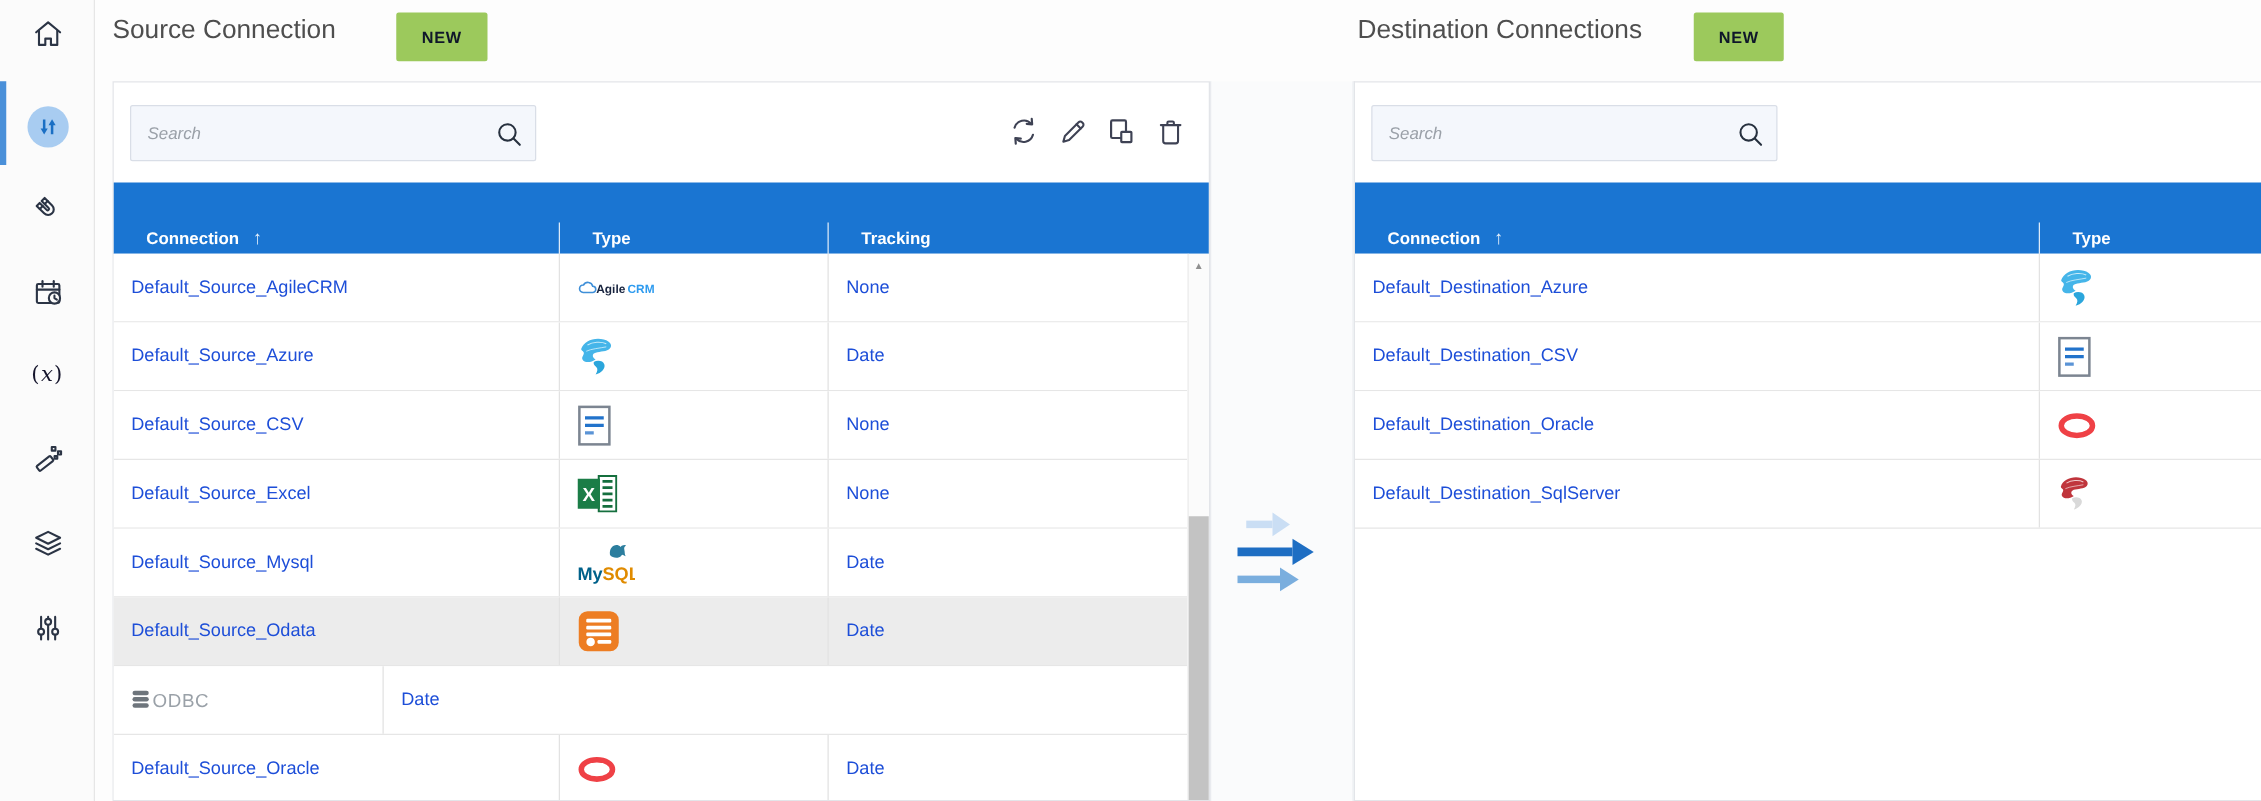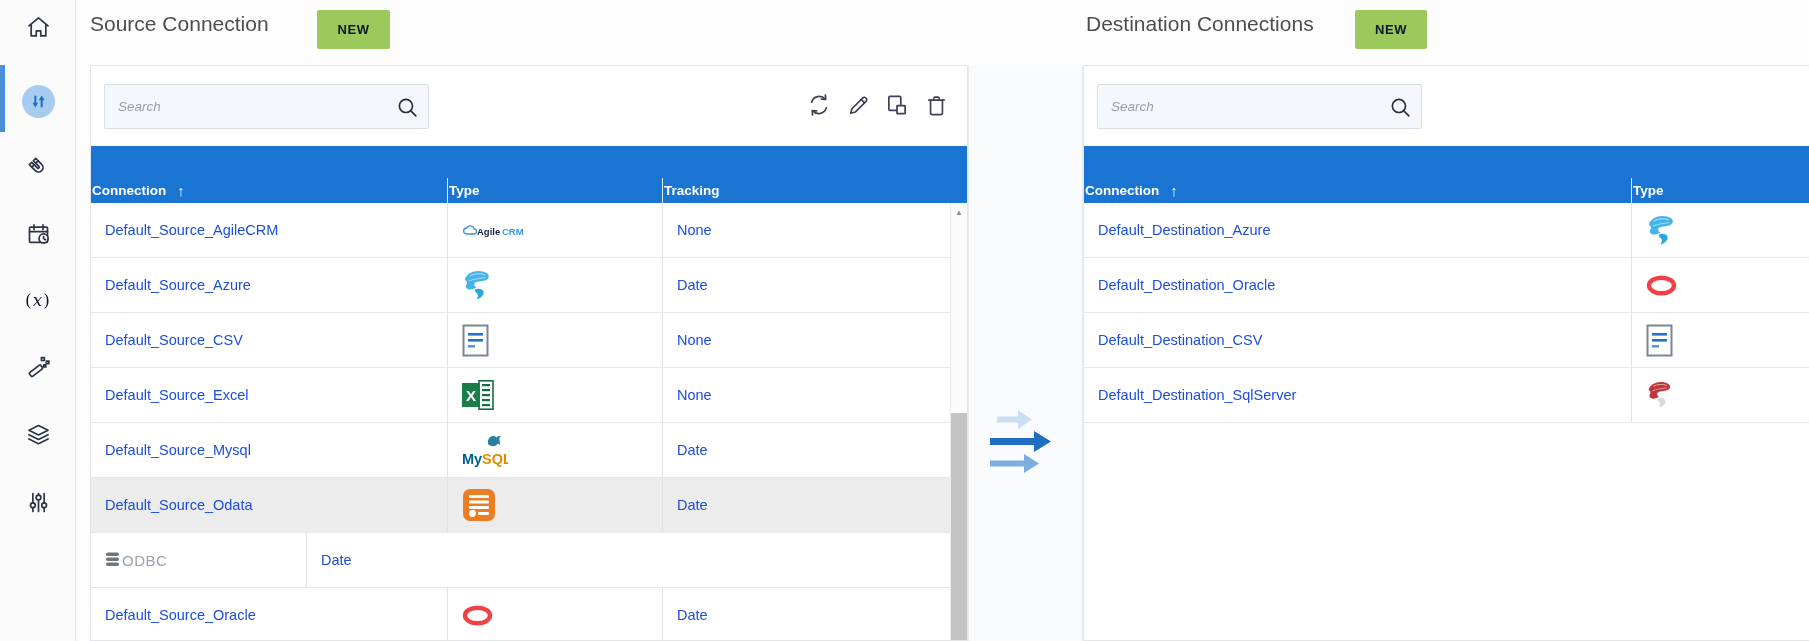--- a/index.html
+++ b/index.html
@@ -33,21 +33,21 @@
     background:#f4f7fc; border:1px solid #d9dee7; border-radius:2px; }
   .searchbox input { width:100%; height:100%; background:transparent; border:none; outline:none;
     padding:0 40px 0 13px; font-family:"Liberation Sans",sans-serif; font-size:13.5px; color:#404040; }
   .searchbox input::placeholder { font-style:italic; color:#9aa0a8; }
   .searchbox .mag { position:absolute; right:8px; top:10px; }
   .toolbar { position:absolute; right:16px; top:24px; display:flex; gap:9px; }
   .tool { width:30px; height:30px; display:flex; align-items:center; justify-content:center; cursor:pointer; }
   
   .thead { position:absolute; left:0; right:0; top:80px; height:57px; background:#1a75d2;
     display:flex; color:#fff; font-size:13.5px; font-weight:bold; }
-  .th { display:flex; align-items:center; padding-left:1px;margin-top:32px; }
+  .th { display:flex; align-items:center; padding-left:26px;margin-top:32px; }
   .th + .th { border-left:1px solid rgba(255,255,255,0.85); }
   .sort-arrow { font-weight:normal; font-size:15px; margin-left:11px; color:rgba(255,255,255,0.9); }
   .rows { position:absolute; left:0; right:17px; top:137px; bottom:0; overflow:hidden; background:#fff; }
   .card.dst .rows { right:0; }
   .row { height:55px; display:flex; border-bottom:1px solid #e6e6e6; background:#fff; cursor:pointer; }
   .row.selected { background:#ececec; }
   .cell { display:flex; align-items:center; padding-left:14px; font-size:14.5px; color:#1d4ed8; }
   .cell + .cell { border-left:1px solid #e2e2e2; }
   .src .col-conn { width:356px; } .src .col-type { width:215px; } .src .col-track { flex:1; }
   .dst .col-conn { width:547px; } .dst .col-type { flex:1; }
@@ -385,43 +385,43 @@
             <svg width="30" height="33" viewBox="0 0 30 33">
               <path d="M3 10 C5 4 13 0.5 21 2.5 C27 4 28.5 8 25 10.5 C22 12.5 16 12 13.5 13.5 C11.5 14.7 12 17 14.5 18.5 C11 21 5.5 21.5 4 18.5 C3 16.5 5.5 15 5 13 C4.7 11.8 2.6 11.4 3 10 Z" fill="#45b5e9"></path>
               <path d="M13 20.5 C16 19 20.5 19.5 21.5 22.5 C22.5 25.5 19 29.5 14.5 30.5 C16 28 16.5 26 15 24.5 C14 23.5 12.5 22.5 13 20.5 Z" fill="#2ba6dc"></path>
               <path d="M8 7 C12 4.5 19 4 23 6" stroke="#c9ebf9" stroke-width="0.9" fill="none"></path>
               <path d="M7 12 C11 10 18 9.5 23 8.5" stroke="#c9ebf9" stroke-width="0.7" fill="none"></path>
             </svg>
           </span>
         </div>
       </div>
       <div class="row">
-        <div class="cell col-conn">Default_Destination_Oracle</div>
-        <div class="cell col-type">
-          <span class="icn">
-            <svg width="31" height="21" viewBox="0 0 31 21">
-              <ellipse cx="15.5" cy="10.5" rx="12.5" ry="7.8" fill="none" stroke="#ef4146" stroke-width="4.4"></ellipse>
-            </svg>
-          </span>
-        </div>
-      </div>
-      <div class="row">
         <div class="cell col-conn">Default_Destination_CSV</div>
         <div class="cell col-type">
           <span class="icn">
             <svg width="27" height="33" viewBox="0 0 27 33">
               <rect x="1.5" y="1.5" width="24" height="30" fill="#fff" stroke="#7c8591" stroke-width="2"></rect>
               <rect x="6" y="9" width="15" height="2.6" fill="#2273cb"></rect>
               <rect x="6" y="15" width="15" height="2.6" fill="#2273cb"></rect>
               <rect x="6" y="21" width="7" height="2.6" fill="#5b94d6"></rect>
             </svg>
           </span>
         </div>
       </div>
       <div class="row">
+        <div class="cell col-conn">Default_Destination_Oracle</div>
+        <div class="cell col-type">
+          <span class="icn">
+            <svg width="31" height="21" viewBox="0 0 31 21">
+              <ellipse cx="15.5" cy="10.5" rx="12.5" ry="7.8" fill="none" stroke="#ef4146" stroke-width="4.4"></ellipse>
+            </svg>
+          </span>
+        </div>
+      </div>
+      <div class="row">
         <div class="cell col-conn">Default_Destination_SqlServer</div>
         <div class="cell col-type">
           <span class="icn">
             <svg width="27" height="30" viewBox="0 0 30 33">
               <path d="M3 10 C5 4 13 0.5 21 2.5 C27 4 28.5 8 25 10.5 C22 12.5 16 12 13.5 13.5 C11.5 14.7 12 17 14.5 18.5 C11 21 5.5 21.5 4 18.5 C3 16.5 5.5 15 5 13 C4.7 11.8 2.6 11.4 3 10 Z" fill="#c0353c"></path>
               <path d="M13 20.5 C16 19 20.5 19.5 21.5 22.5 C22.5 25.5 19 29.5 14.5 30.5 C16 28 16.5 26 15 24.5 C14 23.5 12.5 22.5 13 20.5 Z" fill="#d9d9d9"></path>
               <path d="M8 7 C12 4.5 19 4 23 6" stroke="#efc9cb" stroke-width="0.9" fill="none"></path>
               <path d="M7 12 C11 10 18 9.5 23 8.5" stroke="#efc9cb" stroke-width="0.7" fill="none"></path>
             </svg>
           </span>

